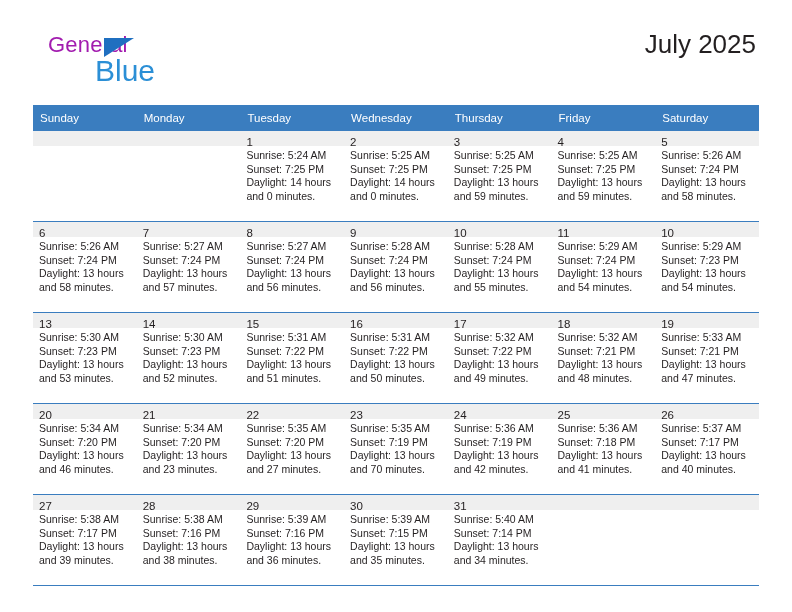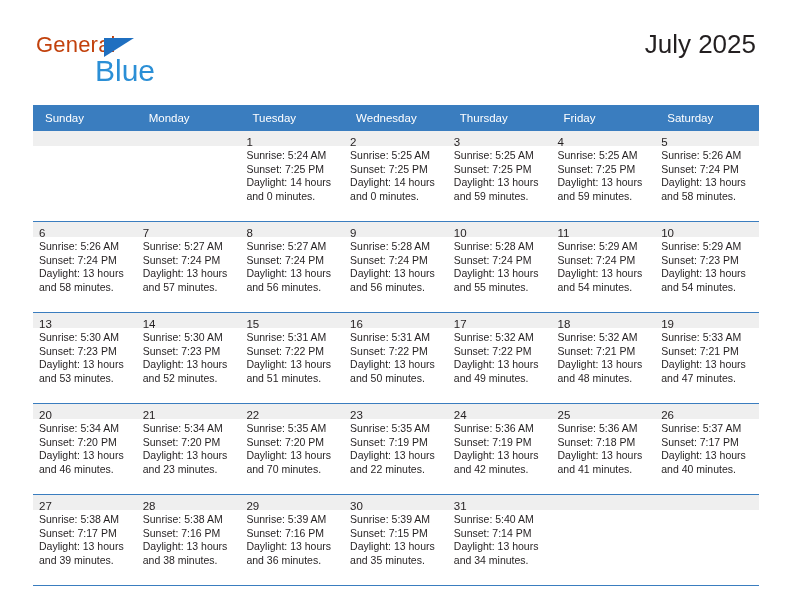--- a/index.html
+++ b/index.html
@@ -31,25 +31,25 @@
   }
   .brand {
     position: absolute;
     left: 0;
     top: 4px;
     width: 240px;
     height: 60px;
   }
   .brand-general {
     position: absolute;
-    left: 0;
+    left: 12px;
     top: 0;
     font-size: 22px;
     letter-spacing: 0.2px;
-    color: #c2410c;
+    color: #a21caf;
     font-family: "Liberation Sans", sans-serif;
   }
   .brand-triangle {
     position: absolute;
     left: 68px;
     top: 6px;
     width: 0;
     height: 0;
     border-left: 30px solid #1f6fc0;
     border-bottom: 19px solid transparent;
@@ -92,21 +92,21 @@
     table-layout: fixed;
   }
   .calendar col { width: 103.71px; }
 
   .calendar thead th {
     background: #3a7dbf;
     color: #ffffff;
     font-size: 11.5px;
     font-weight: normal;
     text-align: left;
-    padding: 4px 0 4px 12px;
+    padding: 4px 0 4px 7px;
     height: 18px;
     line-height: 14px;
     border: none;
   }
 
   .calendar tbody tr {
     height: 90px;
   }
   .calendar tbody td {
     vertical-align: top;
@@ -436,32 +436,32 @@
               </div>
             </div>
           </td>
           <td>
             <div class="cell">
               <div class="daynum-band"><span class="daynum">22</span></div>
               <div class="details">
                 <div>Sunrise: 5:35 AM</div>
                 <div>Sunset: 7:20 PM</div>
                 <div>Daylight: 13 hours</div>
-                <div>and 70 minutes.</div>
+                <div>and 27 minutes.</div>
               </div>
             </div>
           </td>
           <td>
             <div class="cell">
               <div class="daynum-band"><span class="daynum">23</span></div>
               <div class="details">
                 <div>Sunrise: 5:35 AM</div>
                 <div>Sunset: 7:19 PM</div>
                 <div>Daylight: 13 hours</div>
-                <div>and 22 minutes.</div>
+                <div>and 70 minutes.</div>
               </div>
             </div>
           </td>
           <td>
             <div class="cell">
               <div class="daynum-band"><span class="daynum">24</span></div>
               <div class="details">
                 <div>Sunrise: 5:36 AM</div>
                 <div>Sunset: 7:19 PM</div>
                 <div>Daylight: 13 hours</div>

